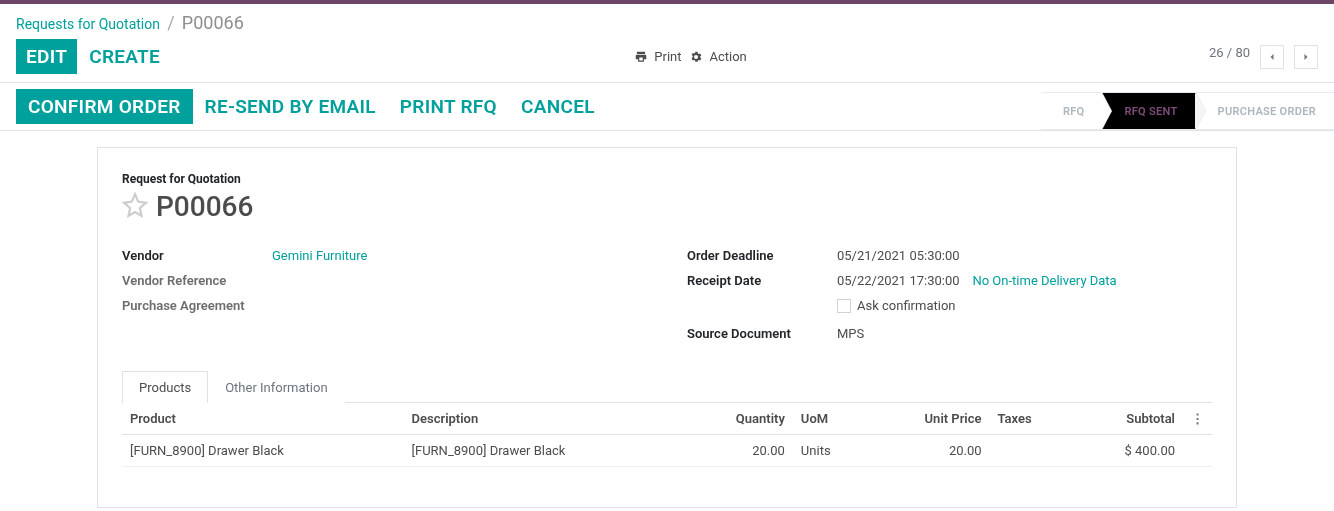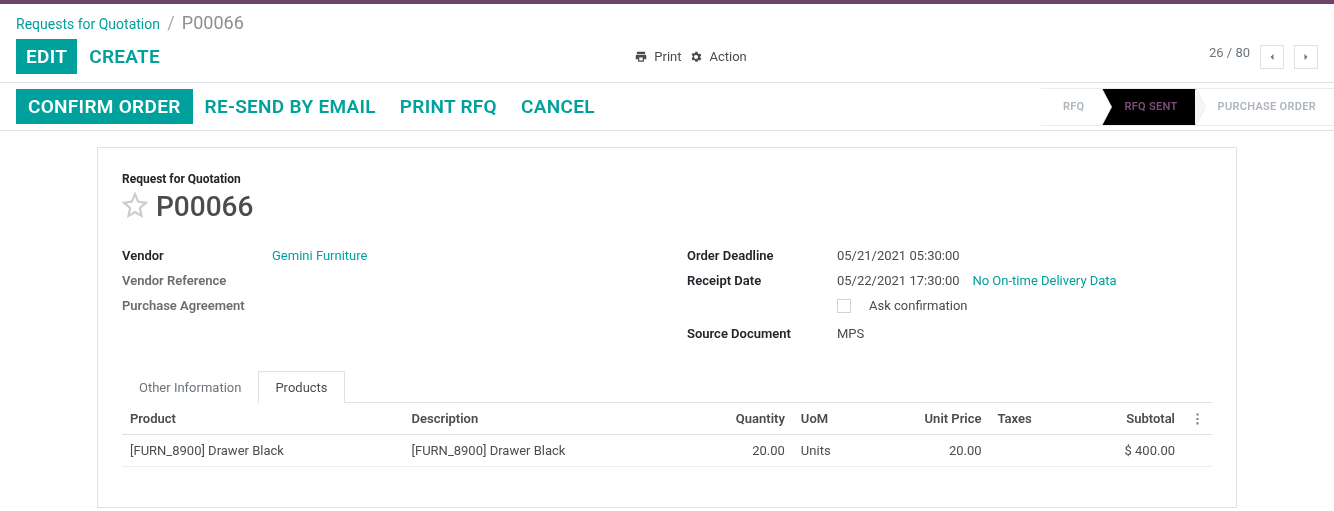--- a/index.html
+++ b/index.html
@@ -15,21 +15,21 @@
 .btn { display: inline-block; padding: 6px 12px; font-size: 19px; border: none; cursor: pointer; background: transparent; font-family: inherit; }
 .btn-primary { background: #00a09d; color: #fff; font-weight: 600; letter-spacing: .3px; padding: 6px 10px; }
 .btn-primary-outline { color: #00a09d; font-weight: 600; letter-spacing: .3px; }
 .btn-link { color: #00a09d; font-weight: 600; letter-spacing: .3px; }
 .toolbar-center { margin: 0 auto; display: flex; gap: 8px; align-items: center; }
 .toolbar-center .tool { display: flex; align-items: center; gap: 6px; color: #4c4c4c; cursor: pointer; }
 .icon { width: 14px; height: 14px; display: inline-flex; align-items: center; justify-content: center; }
 .pager { display: flex; align-items: flex-start; gap: 10px; color: #6c757d; }
 .pager .nav-btn { border: 1px solid #dee2e6; background: #fff; width: 24px; height: 24px; display: flex; align-items: center; justify-content: center; cursor: pointer; }
 
-.action-row { display: flex; align-items: center; border-bottom: 1px solid #dee2e6; background: #fff; }
+.action-row { display: flex; align-items: flex-end; border-bottom: 1px solid #dee2e6; background: #fff; }
 .action-btns { display: flex; gap: 0; padding: 6px 16px; }
 .action-btns .btn-primary { padding: 6px 12px; }
 .action-btns .btn-link { padding: 6px 12px; }
 
 .statusbar { margin-left: auto; display: flex; align-items: stretch; height: 38px; }
 .status-step { position: relative; display: flex; align-items: center; padding: 0 18px 0 22px; font-size: 11px; font-weight: 600; letter-spacing: .3px; color: #adb5bd; background: #fff; border-top: 1px solid #e9ecef; border-bottom: 1px solid #e9ecef; text-transform: uppercase;}
 .status-step::after { content: ""; position: absolute; right: -9px; top: 50%; transform: translateY(-50%); border-left: 10px solid #fff; border-top: 19px solid transparent; border-bottom: 19px solid transparent; z-index: 2; }
 .status-step::before { content: ""; position: absolute; right: -10px; top: 50%; transform: translateY(-50%); border-left: 10px solid #e9ecef; border-top: 19px solid transparent; border-bottom: 19px solid transparent; z-index: 1; }
 .status-step.active { color: #7d4c79; background: #000000; }
 .status-step.active::after { border-left-color: #f5f5f5; }
@@ -41,21 +41,21 @@
 .sheet-title .star { color: #ccc; cursor: pointer; }
 .sheet-title h1 { font-size: 28px; font-weight: 500; color: #4c4c4c; }
 
 .fields { display: flex; gap: 40px; }
 .fields-col { flex: 1; }
 .field { display: flex; padding: 5px 0; font-size: 13px; }
 .field-label { width: 150px; color: #6c6c6c; font-weight: 600; }
 .field-label.filled { color: #212529; }
 .field-value { color: #4c4c4c; }
 .field-value a { color: #00a09d; text-decoration: none; }
-.check { display: inline-flex; align-items: center; gap: 18px; }
+.check { display: inline-flex; align-items: center; gap: 6px; }
 .check .box { width: 14px; height: 14px; border: 1px solid #ced4da; display: inline-block; }
 
 .tabs { margin-top: 24px; border-bottom: 1px solid #dee2e6; display: flex; }
 .tab { padding: 8px 16px; border: 1px solid transparent; border-bottom: none; cursor: pointer; color: #6c757d; position: relative; top: 1px; background: #fff; }
 .tab.active { border-color: #dee2e6; color: #4c4c4c; background: #fff; }
 
 table.lines { width: 100%; border-collapse: collapse; }
 table.lines th { text-align: left; font-weight: 600; padding: 8px 8px; border-bottom: 1px solid #dee2e6; color: #4c4c4c; }
 table.lines th.r { text-align: right; }
 table.lines td { padding: 8px 8px; border-bottom: 1px solid #eee; }
@@ -178,22 +178,22 @@
         </div>
       </div>
       <div class="field">
         <div class="field-label filled">Source Document</div>
         <div class="field-value">MPS</div>
       </div>
     </div>
   </div>
 
   <div class="tabs">
+    <div class="tab active">Products</div>
     <div class="tab">Other Information</div>
-    <div class="tab active">Products</div>
   </div>
 
   <table class="lines">
     <thead>
       <tr>
         <th>Product</th>
         <th>Description</th>
         <th class="r">Quantity</th>
         <th>UoM</th>
         <th class="r">Unit Price</th>

